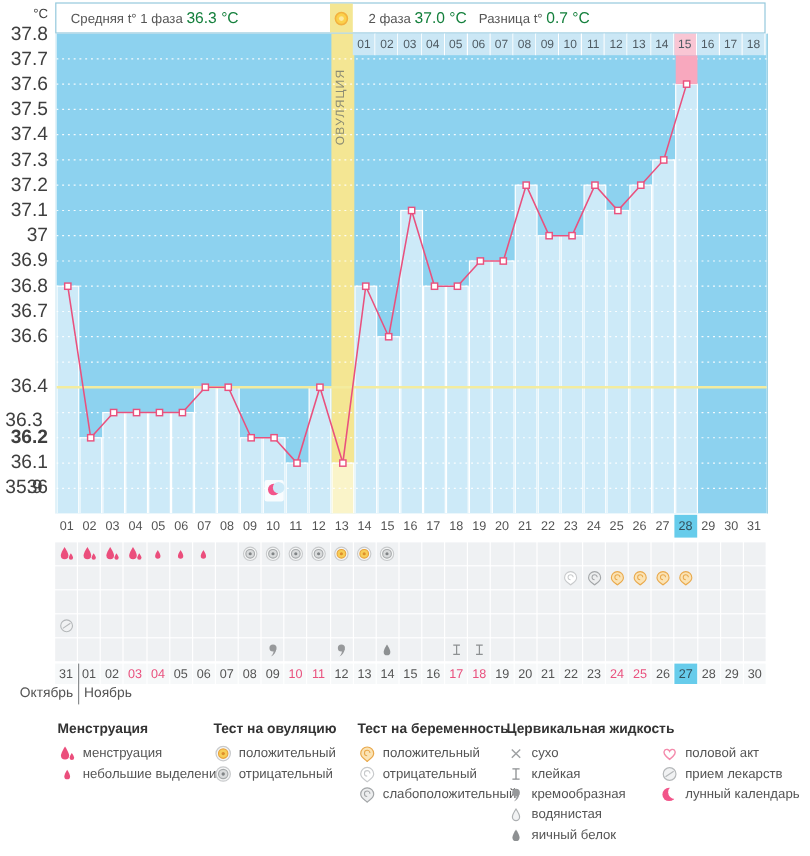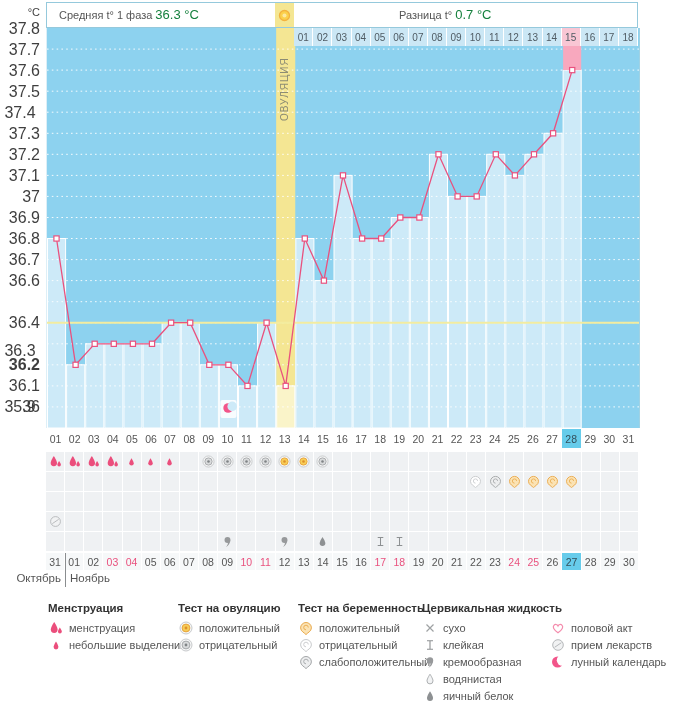--- a/index.html
+++ b/index.html
@@ -50,29 +50,30 @@
   <div id="unit" class="abs">°C</div>
 
   <div id="hdr" class="abs">
     <div class="txt" style="left:12px;"><span>Средняя t° 1 фаза</span>&nbsp;<span class="val">36.3 °C</span></div>
     <div id="hdr-ovu">
         <svg width="13" height="13" viewBox="0 0 14 14">
           <circle cx="7" cy="7" r="5.4" fill="#FBD14B" stroke="#F3B23E" stroke-width="1.4"></circle>
           <circle cx="7" cy="7" r="2.2" fill="#FDE9A0"></circle>
         </svg>
       </div>
+    <div class="txt" style="left:260px;"><span>2 фаза</span>&nbsp;<span class="val">37.0 °C</span></div>
     <div class="txt" style="left:352px;"><span>Разница t°</span>&nbsp;<span class="val">0.7 °C</span></div>
   </div>
 
   <div id="ylabs">
       <div class="ylab" style="top: 21.5px;">37.8</div>
       <div class="ylab" style="top: 42.6px;">37.7</div>
       <div class="ylab" style="top: 63.6px;">37.6</div>
       <div class="ylab" style="top: 84.7px;">37.5</div>
-      <div class="ylab" style="top: 105.7px; text-align: center;">37.4</div>
+      <div class="ylab" style="top: 105.7px;">37.4</div>
       <div class="ylab" style="top: 126.8px;">37.3</div>
       <div class="ylab" style="top: 147.8px;">37.2</div>
       <div class="ylab" style="top: 168.9px;">37.1</div>
       <div class="ylab" style="top: 189.9px;">37</div>
       <div class="ylab" style="top: 211px;">36.9</div>
       <div class="ylab" style="top: 232px;">36.8</div>
       <div class="ylab" style="top: 253.1px;">36.7</div>
       <div class="ylab" style="top: 274.1px;">36.6</div>
       <div class="ylab" style="top: 295.2px; padding-left: 40px;">36.5</div>
       <div class="ylab" style="top: 316.2px;">36.4</div>

